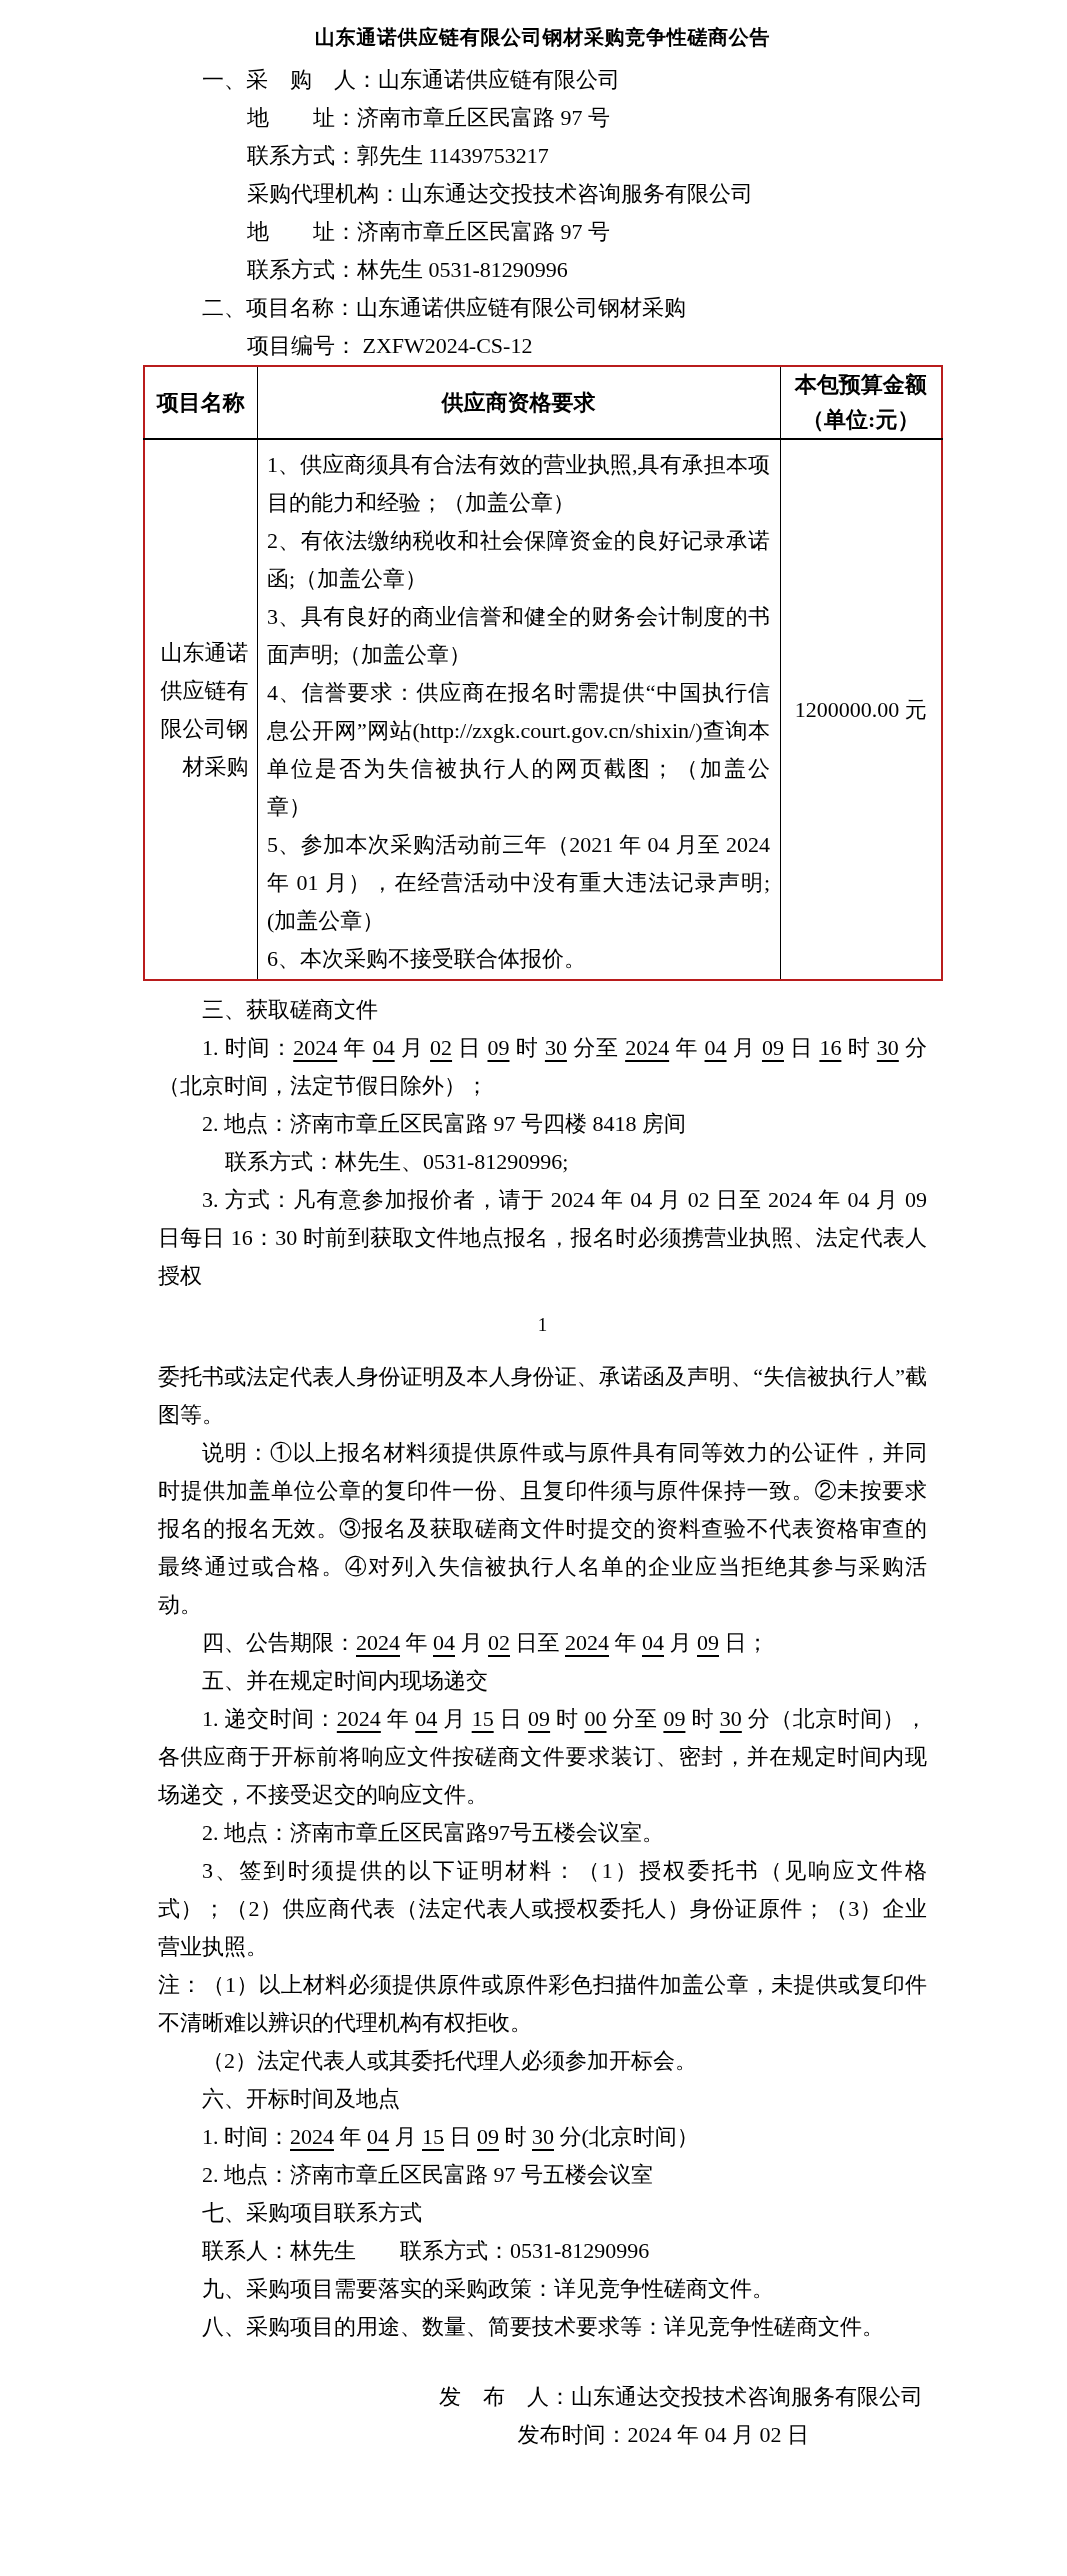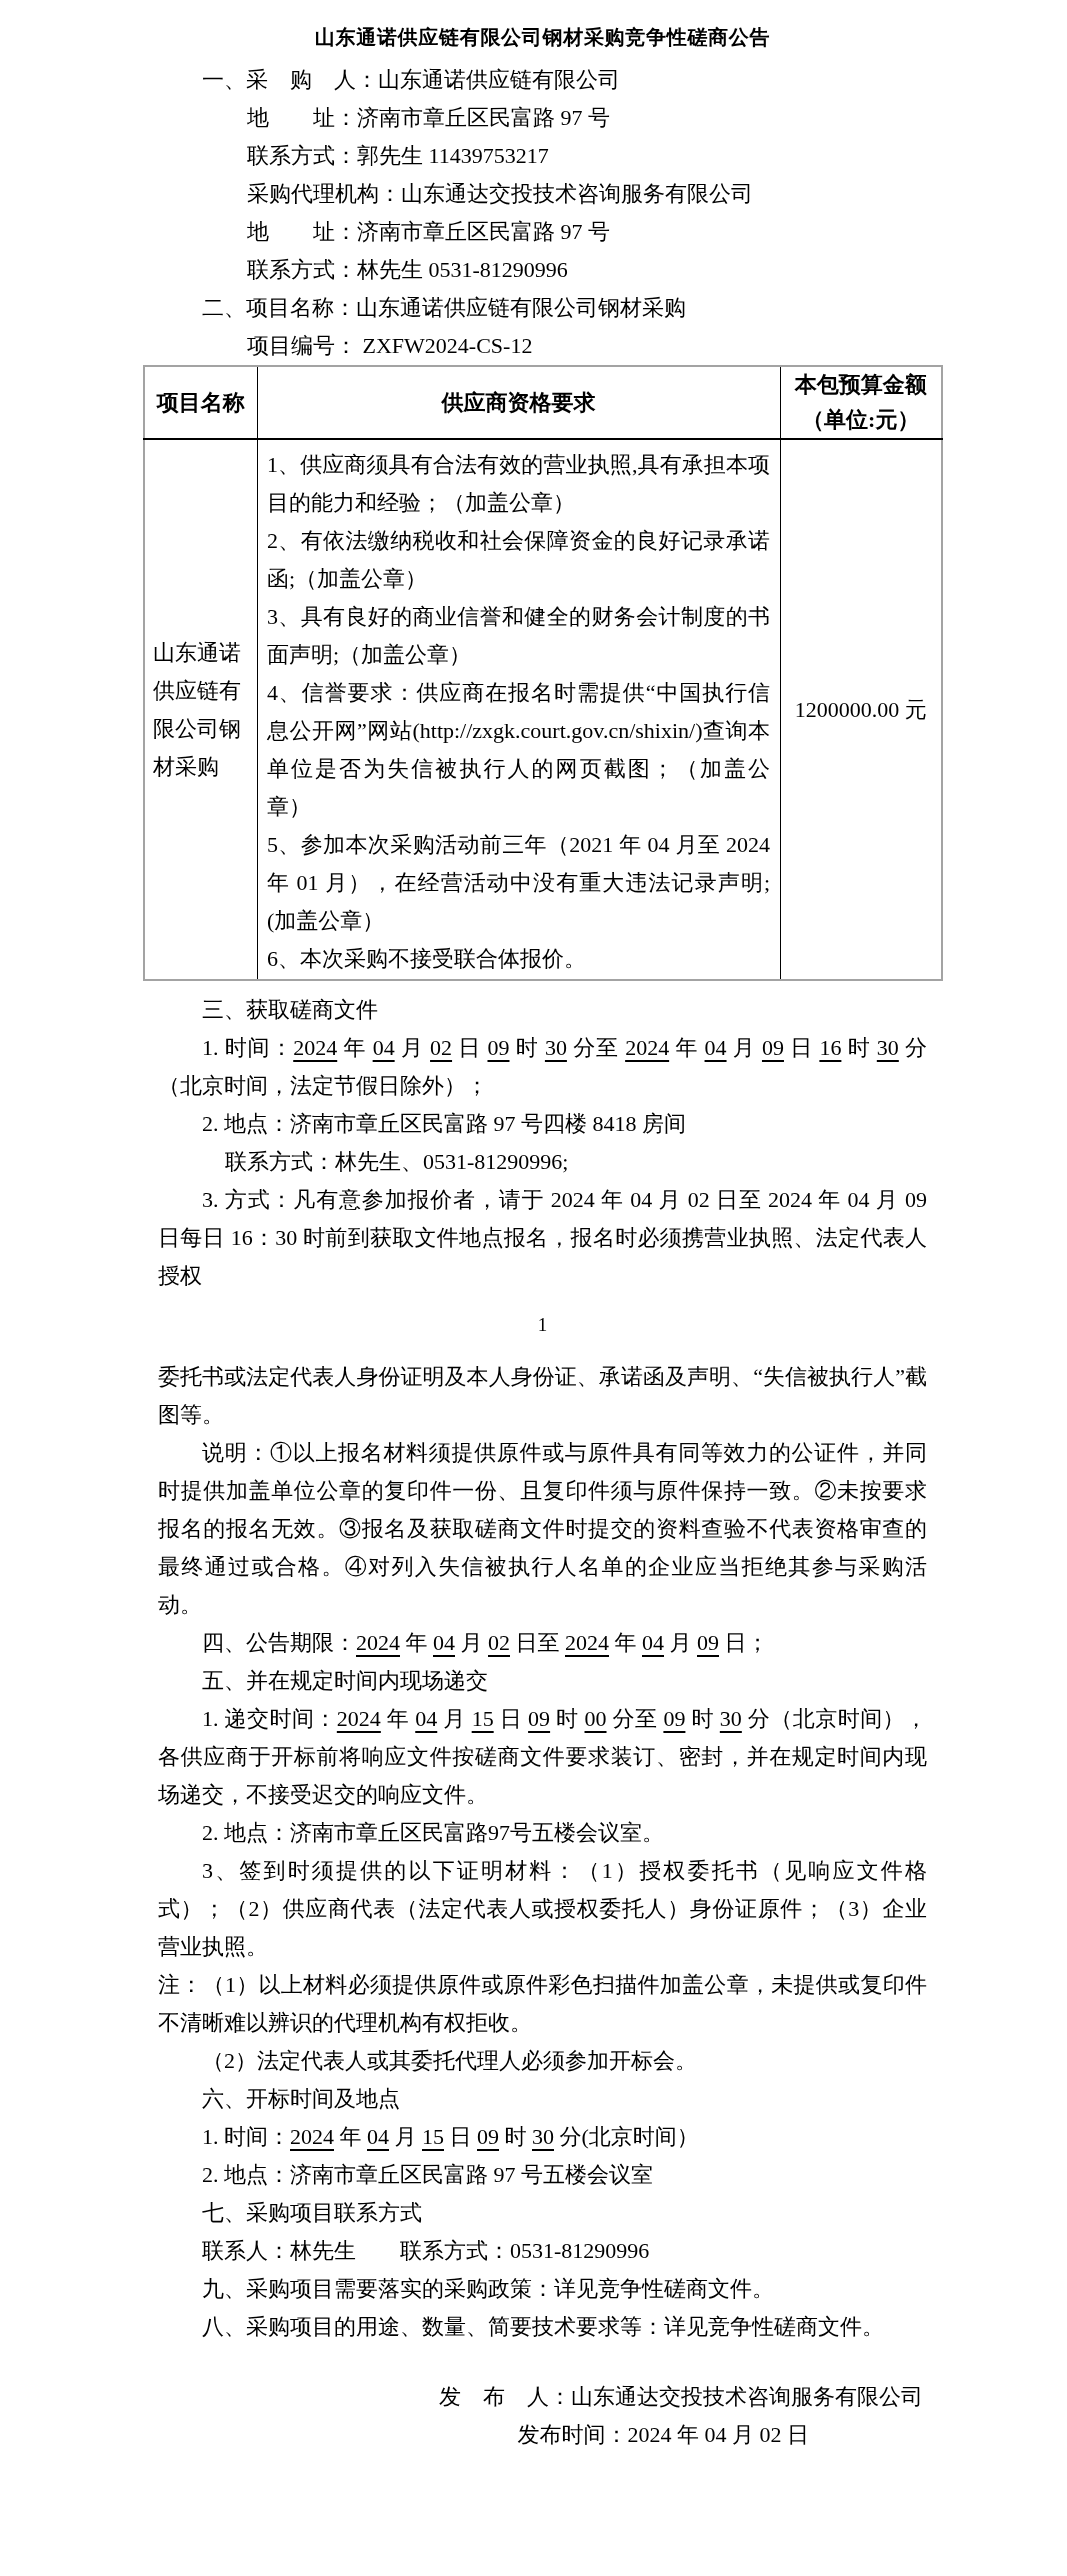--- a/index.html
+++ b/index.html
@@ -20,30 +20,30 @@
   .ind0{text-indent:0;}
   .ind2{text-indent:44px;}
   .ind3{text-indent:67px;}
   .ind4{text-indent:89px;}
   .u{text-decoration:underline;text-underline-offset:4.7px;}
   .pagenum{font-size:19px;line-height:27px;text-align:center;}
   .pn1{margin:16px 0 20px 0;}
   table.qual{
     border-collapse:collapse;table-layout:fixed;
     width:799px;margin:0 0 9.4px -15px;
-    border:2px solid #a3a3a3;
+    border:2px solid #b91c1c;
   }
   table.qual th, table.qual td{border:1.3px solid #000;}
   table.qual thead th{
     font-size:22px;font-weight:bold;text-align:center;vertical-align:middle;
     height:71px;line-height:35px;padding:0 5.4px;border-bottom:2px solid #000;
     word-break:break-all;
   }
   td.pname{
-    text-align:left;vertical-align:middle;font-size:22px;line-height:38px;
+    text-align:right;vertical-align:middle;font-size:22px;line-height:38px;
     padding:16px 8px;word-break:break-all;
   }
   td.req{vertical-align:top;padding:6.7px 9.4px 0 9.4px;height:533px;overflow:hidden;}
   td.req .para{text-indent:0;}
   td.budget{
     text-align:center;vertical-align:middle;font-size:22px;line-height:38px;
     padding:4px 4px;word-break:break-all;
   }
   .pub-name{text-align:right;padding-right:4px;margin-top:32px;}
   .pub-date{text-align:right;padding-right:118px;}

